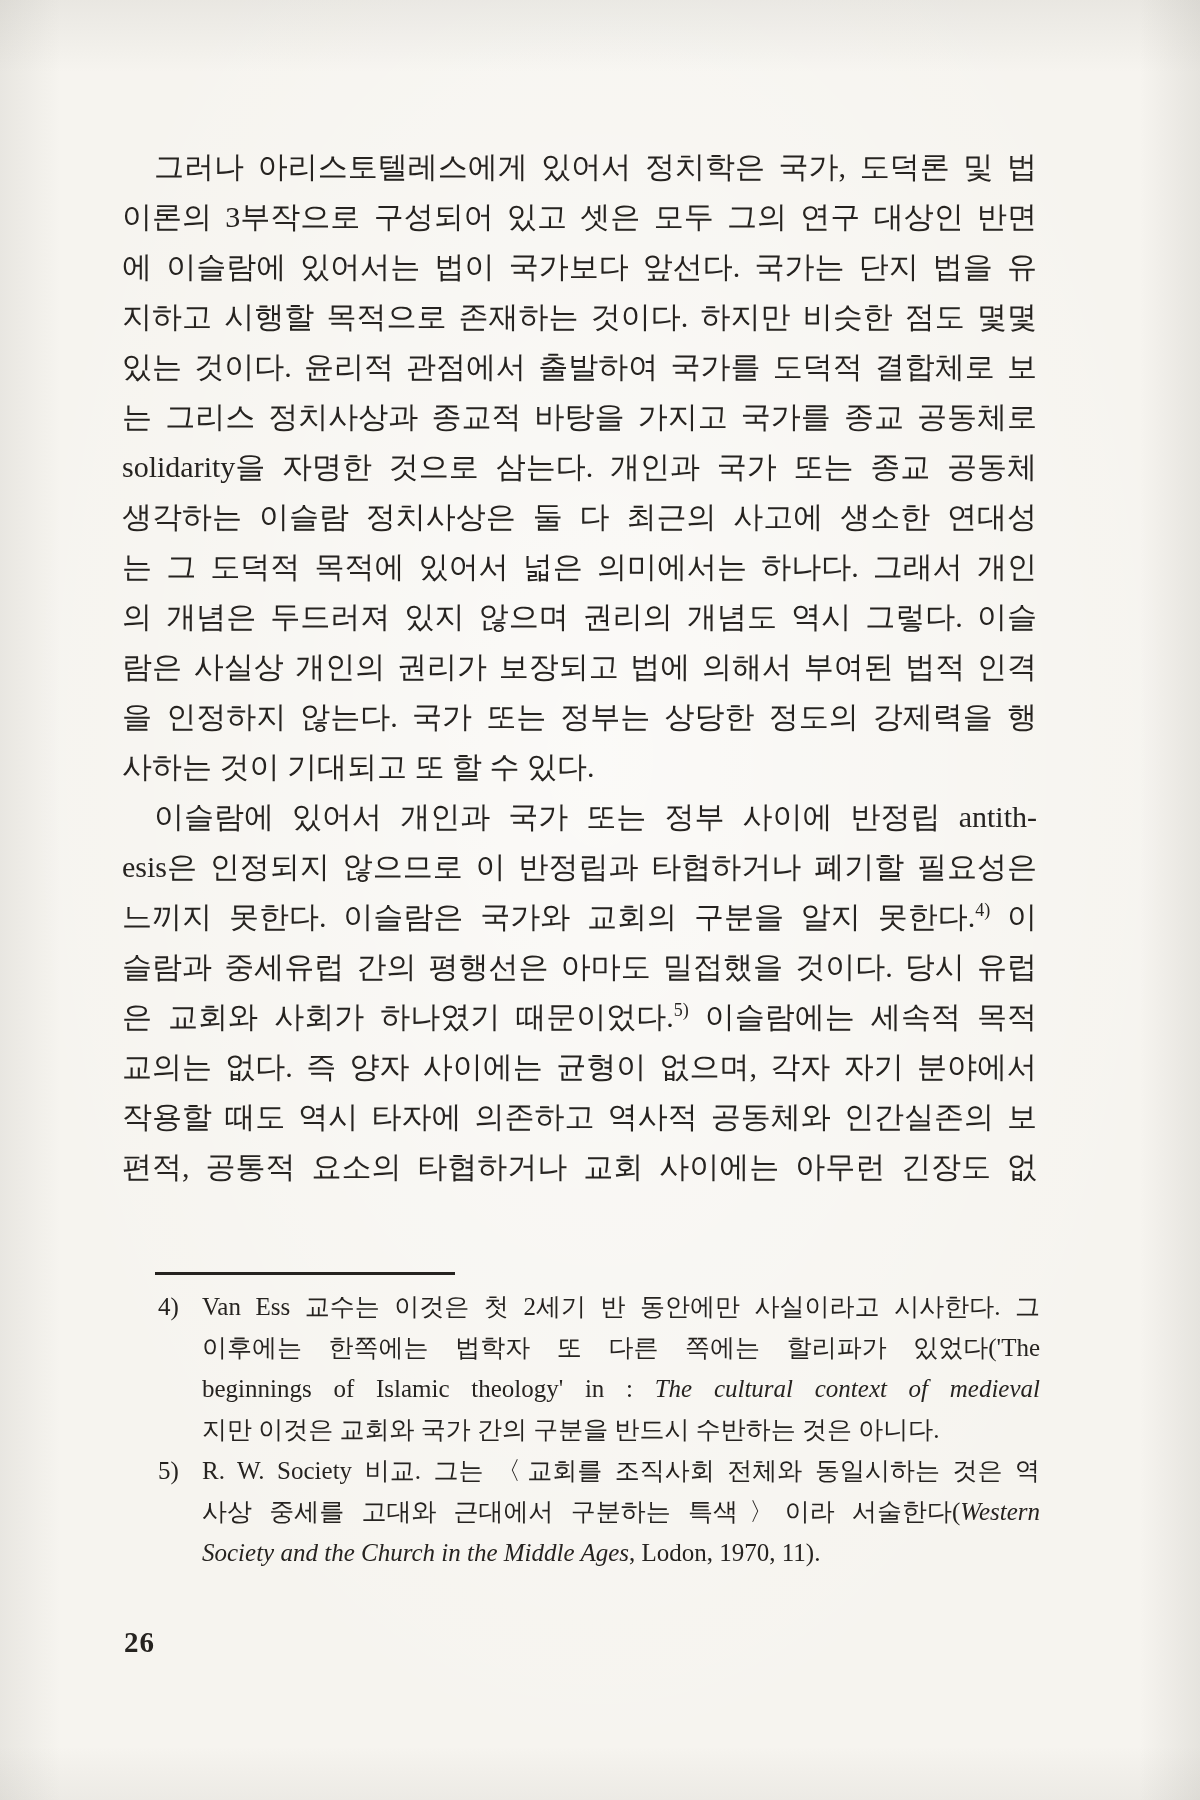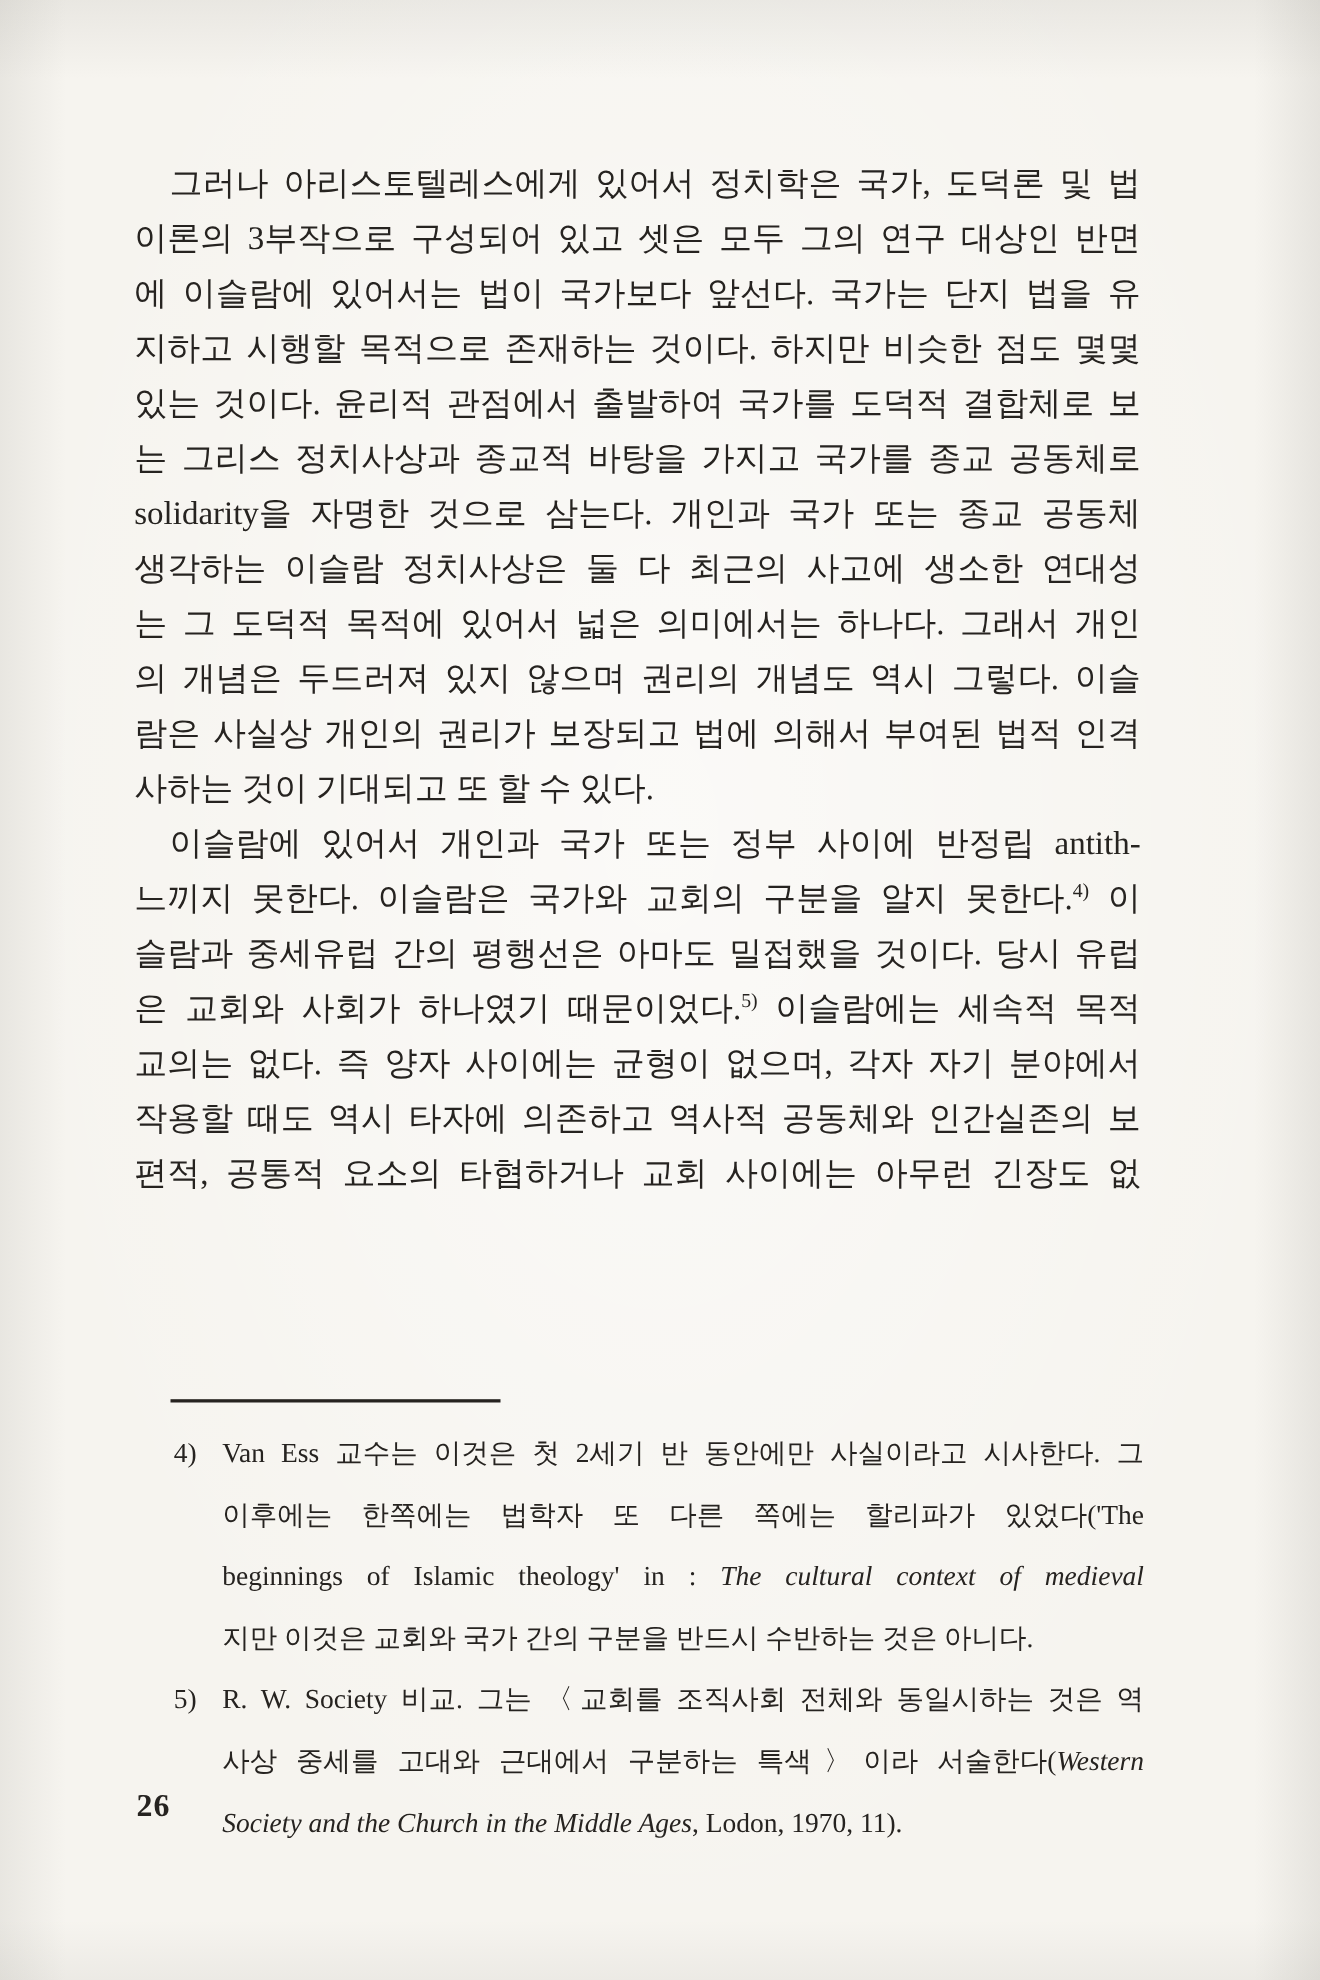--- a/index.html
+++ b/index.html
@@ -29,21 +29,21 @@
   sup{font-size:60%;vertical-align:super;line-height:0;letter-spacing:0;}
   .i{font-style:italic;}
   .fn-rule{
     position:absolute;left:155px;top:1272px;width:300px;height:3px;
     background:var(--ink,#262320);
   }
   .footnotes{
     position:absolute;left:158px;top:1286px;width:882px;
     font-size:25px;line-height:41px;
   }
-  .fn-line{padding-left:44px;margin-top:15px;}
+  .fn-line{padding-left:44px;}
   .fn-line.first{padding-left:0;}
   .fn-marker{display:inline-block;width:44px;}
   .page-number{
     position:absolute;left:124px;top:1626px;
     font-size:29px;font-weight:bold;letter-spacing:1px;
   }
 </style>
 </head>
 <body style="--paper: #f6f4ef; --ink: #262320;">
 
@@ -54,24 +54,26 @@
         <div class="line"><span>이론의 3부작으로 구성되어 있고 셋은 모두 그의 연구 대상인 반면</span></div>
         <div class="line"><span>에 이슬람에 있어서는 법이 국가보다 앞선다. 국가는 단지 법을 유</span></div>
         <div class="line"><span>지하고 시행할 목적으로 존재하는 것이다. 하지만 비슷한 점도 몇몇</span></div>
         <div class="line"><span>있는 것이다. 윤리적 관점에서 출발하여 국가를 도덕적 결합체로 보</span></div>
         <div class="line"><span>는 그리스 정치사상과 종교적 바탕을 가지고 국가를 종교 공동체로</span></div>
         <div class="line"><span>solidarity을 자명한 것으로 삼는다. 개인과 국가 또는 종교 공동체</span></div>
         <div class="line"><span>생각하는 이슬람 정치사상은 둘 다 최근의 사고에 생소한 연대성</span></div>
         <div class="line"><span>는 그 도덕적 목적에 있어서 넓은 의미에서는 하나다. 그래서 개인</span></div>
         <div class="line"><span>의 개념은 두드러져 있지 않으며 권리의 개념도 역시 그렇다. 이슬</span></div>
         <div class="line"><span>람은 사실상 개인의 권리가 보장되고 법에 의해서 부여된 법적 인격</span></div>
+        <div class="line"><span>을 인정하지 않는다. 국가 또는 정부는 상당한 정도의 강제력을 행</span></div>
         <div class="line last"><span>사하는 것이 기대되고 또 할 수 있다.</span></div>
       </div>
       <div>
         <div class="line indent"><span>이슬람에 있어서 개인과 국가 또는 정부 사이에 반정립 antith-</span></div>
+        <div class="line"><span>esis은 인정되지 않으므로 이 반정립과 타협하거나 폐기할 필요성은</span></div>
         <div class="line"><span>느끼지 못한다. 이슬람은 국가와 교회의 구분을 알지 못한다.</span><sup>4)</sup><span> 이</span></div>
         <div class="line"><span>슬람과 중세유럽 간의 평행선은 아마도 밀접했을 것이다. 당시 유럽</span></div>
         <div class="line"><span>은 교회와 사회가 하나였기 때문이었다.</span><sup>5)</sup><span> 이슬람에는 세속적 목적</span></div>
         <div class="line"><span>교의는 없다. 즉 양자 사이에는 균형이 없으며, 각자 자기 분야에서</span></div>
         <div class="line"><span>작용할 때도 역시 타자에 의존하고 역사적 공동체와 인간실존의 보</span></div>
         <div class="line"><span>편적, 공통적 요소의 타협하거나 교회 사이에는 아무런 긴장도 없</span></div>
       </div>
     </div>
   <div class="fn-rule"></div>
   <div class="footnotes">

